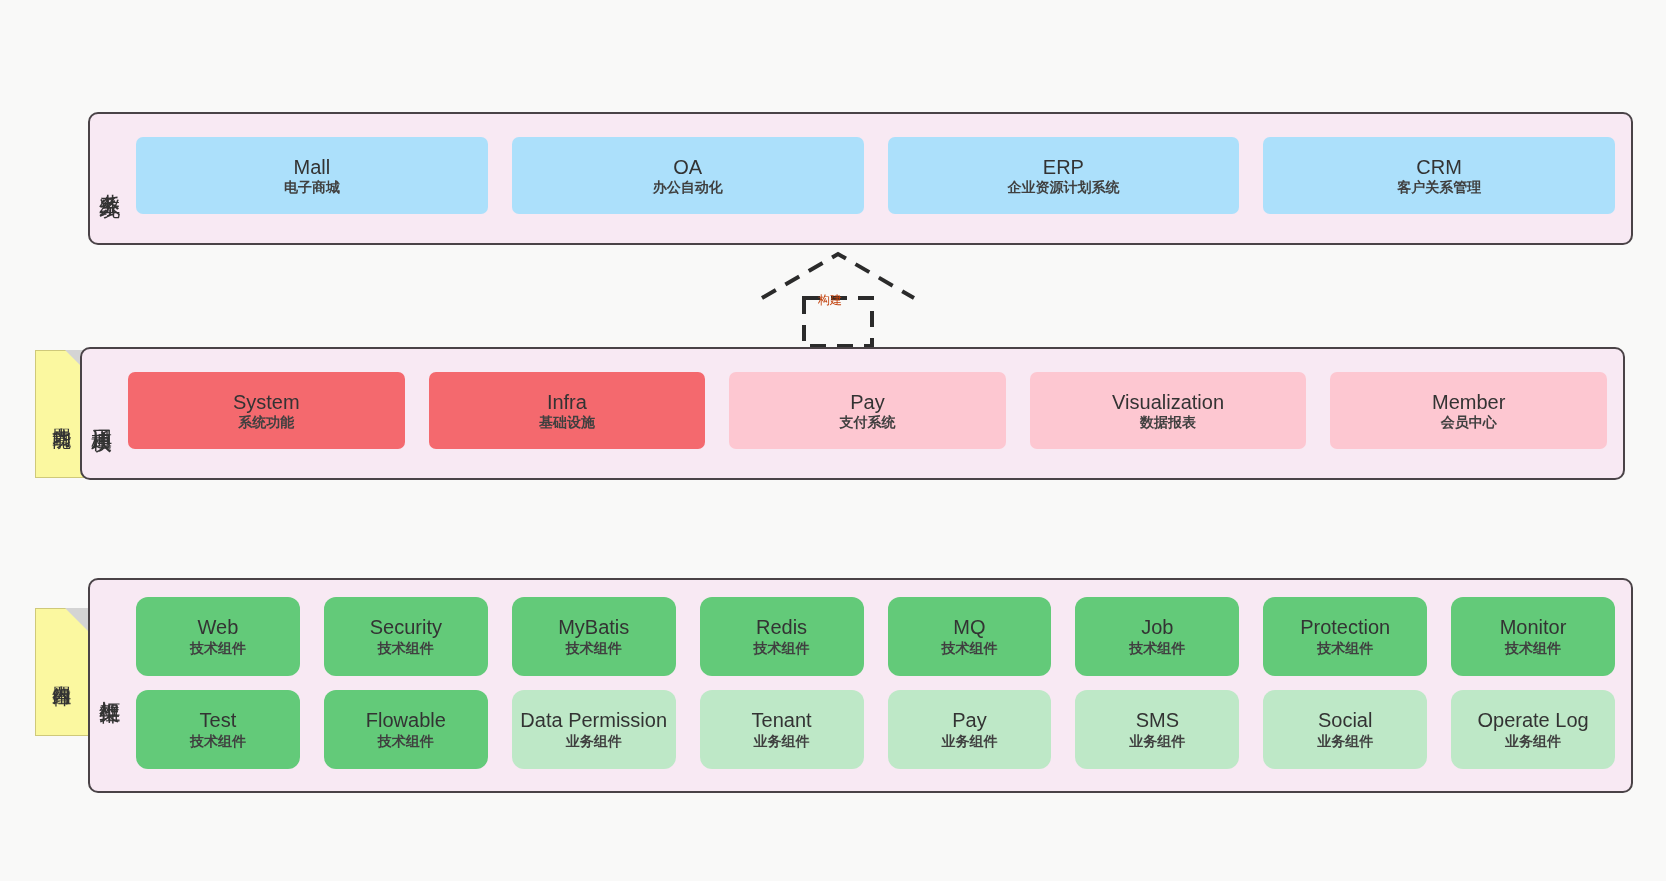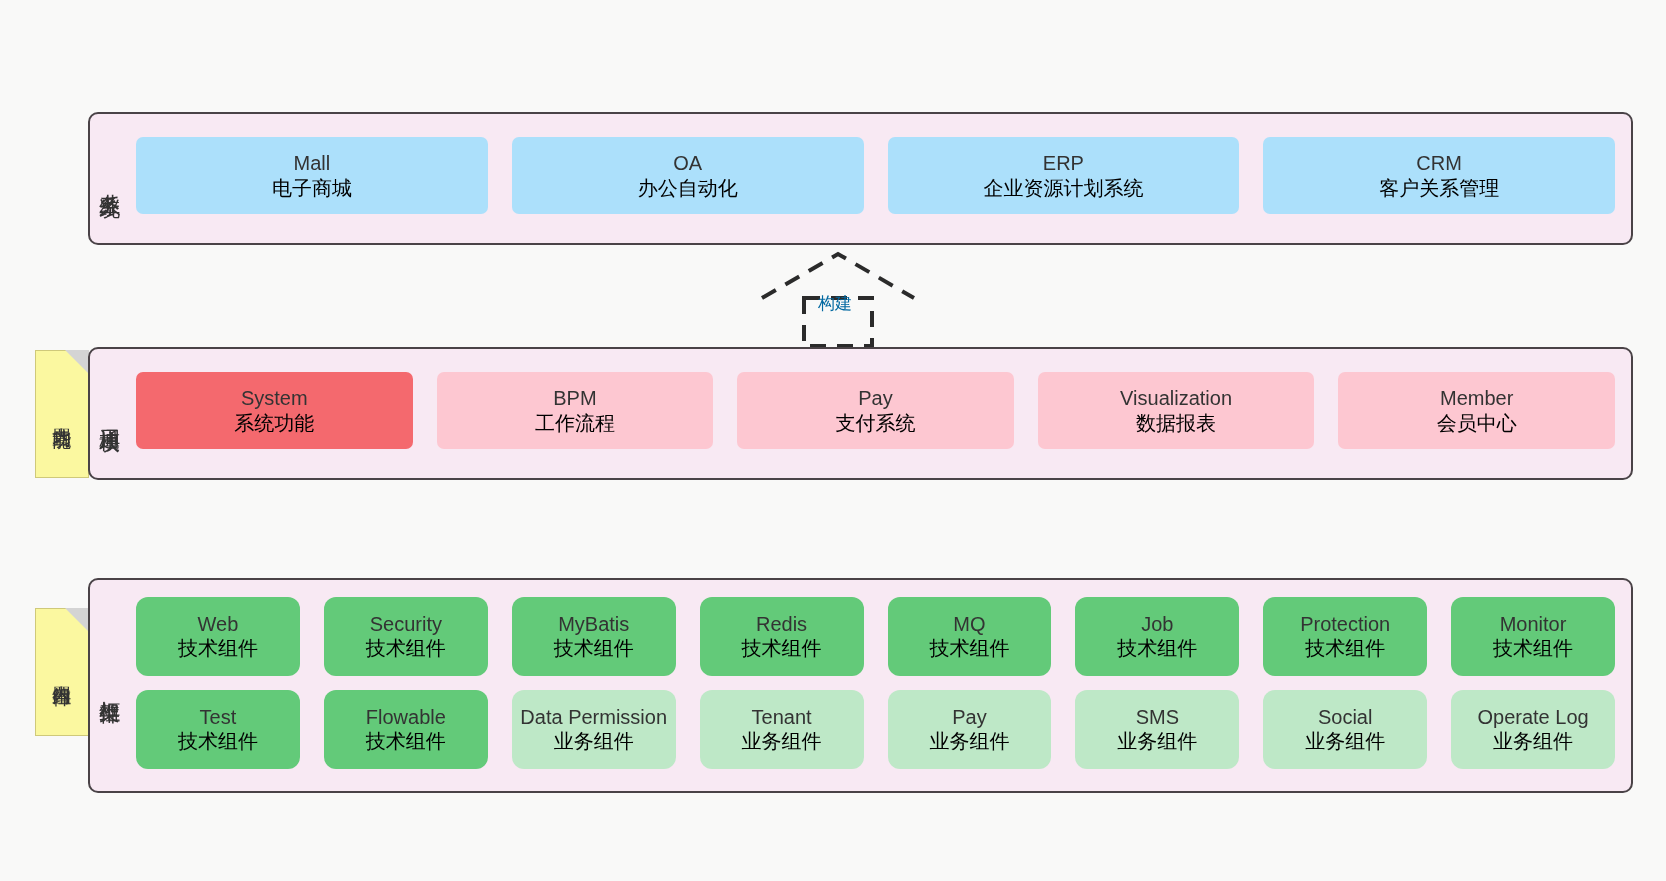--- a/index.html
+++ b/index.html
@@ -77,33 +77,34 @@
     text-align: center;
     box-sizing: border-box;
     padding: 4px 6px;
     line-height: 1.22;
   }
   .box .en {
     font-size: 20px;
     color: #333333;
   }
   .box .cn {
-    font-size: 20px;
-    color: #000000;
+    font-size: 14px;
+    color: #404040;
+    font-weight: bold;
   }
 
   .box.blue        { background: #ace0fb; }
   .box.red         { background: #f4696e; }
   .box.pink        { background: #fdc7d1; }
   .box.green       { background: #63ca79; }
   .box.lightgreen  { background: #bee8c7; }
 
   
   #layer-business  { left: 88px;  top: 112px; width: 1545px; height: 133px; }
-  #layer-modules   { left: 88px;  top: 347px; width: 1545px; height: 133px; }
+  #layer-modules   { left: 80px;  top: 347px; width: 1545px; height: 133px; }
   #layer-framework { left: 88px;  top: 578px; width: 1545px; height: 215px; }
 
   #layer-business  .box,
   #layer-modules   .box { height: 77px; }
   #layer-framework .box { height: 79px; border-radius: 12px; }
 
   
   .sticky {
     position: absolute;
     background: #fbf8a0;
@@ -140,22 +141,22 @@
     width: 160px;
     height: 96px;
   }
   #arrow-build   { left: 758px; top: 250px; }
   #arrow-impl    { left: 772px; top: 486px; }
 
   .arrow svg { display: block; overflow: visible; }
 
   .arrow-label {
     position: absolute;
-    font-size: 17px;
-    color: #0369a1;
+    font-size: 12px;
+    color: #c2410c;
     background: transparent;
     white-space: nowrap;
     user-select: none;
   }
   #arrow-build .arrow-label { left: 60px; top: 42px; }
   #arrow-impl  .arrow-label { left: 56px; top: 42px; }
 </style>
 </head>
 <body>
 
@@ -196,23 +197,23 @@
   <div class="sticky" id="sticky-modules">内置功能</div>
 
   <div class="layer" id="layer-modules">
     <div class="layer-title">通用模块</div>
     <div class="layer-body">
       <div class="row">
         <div class="box red">
           <span class="en">System</span>
           <span class="cn">系统功能</span>
         </div>
-        <div class="box pink">
-          <span class="en">BPM</span>
-          <span class="cn">工作流程</span>
+        <div class="box red">
+          <span class="en">Infra</span>
+          <span class="cn">基础设施</span>
         </div>
         <div class="box pink">
           <span class="en">Pay</span>
           <span class="cn">支付系统</span>
         </div>
         <div class="box pink">
           <span class="en">Visualization</span>
           <span class="cn">数据报表</span>
         </div>
         <div class="box pink">

